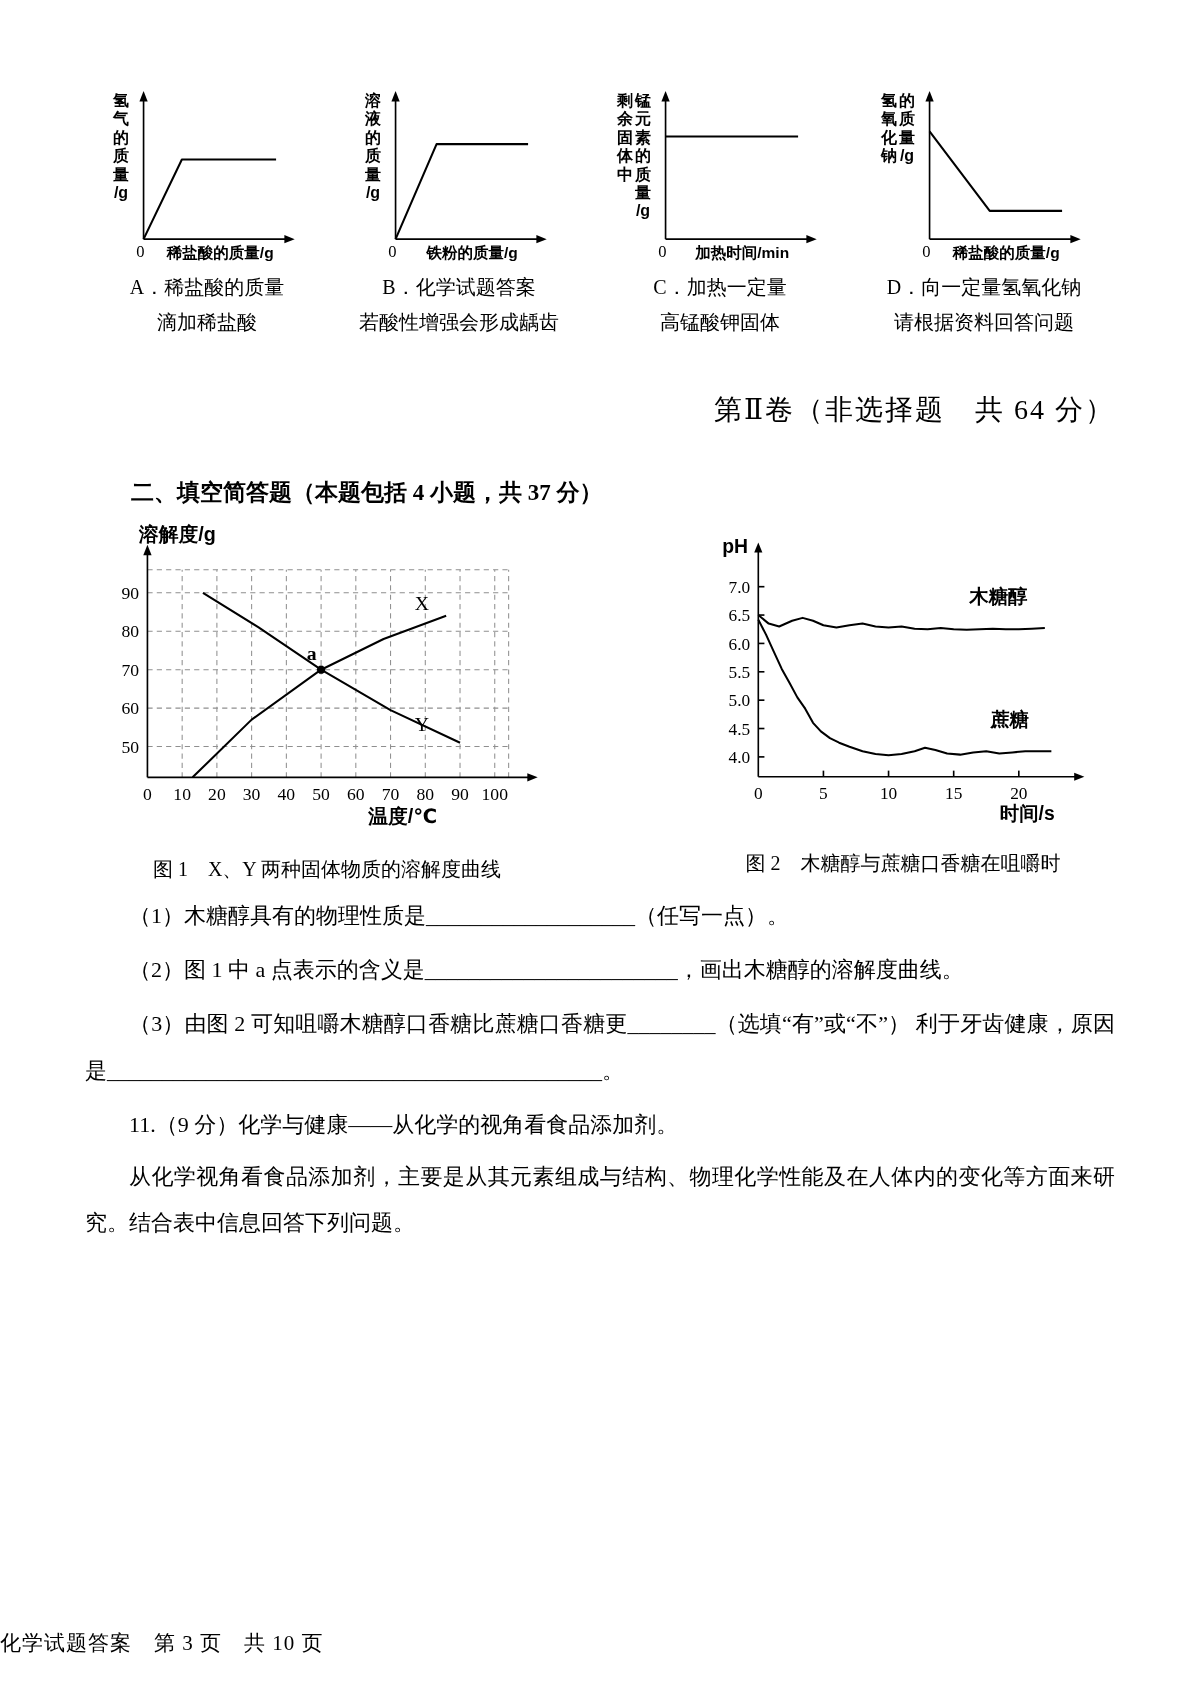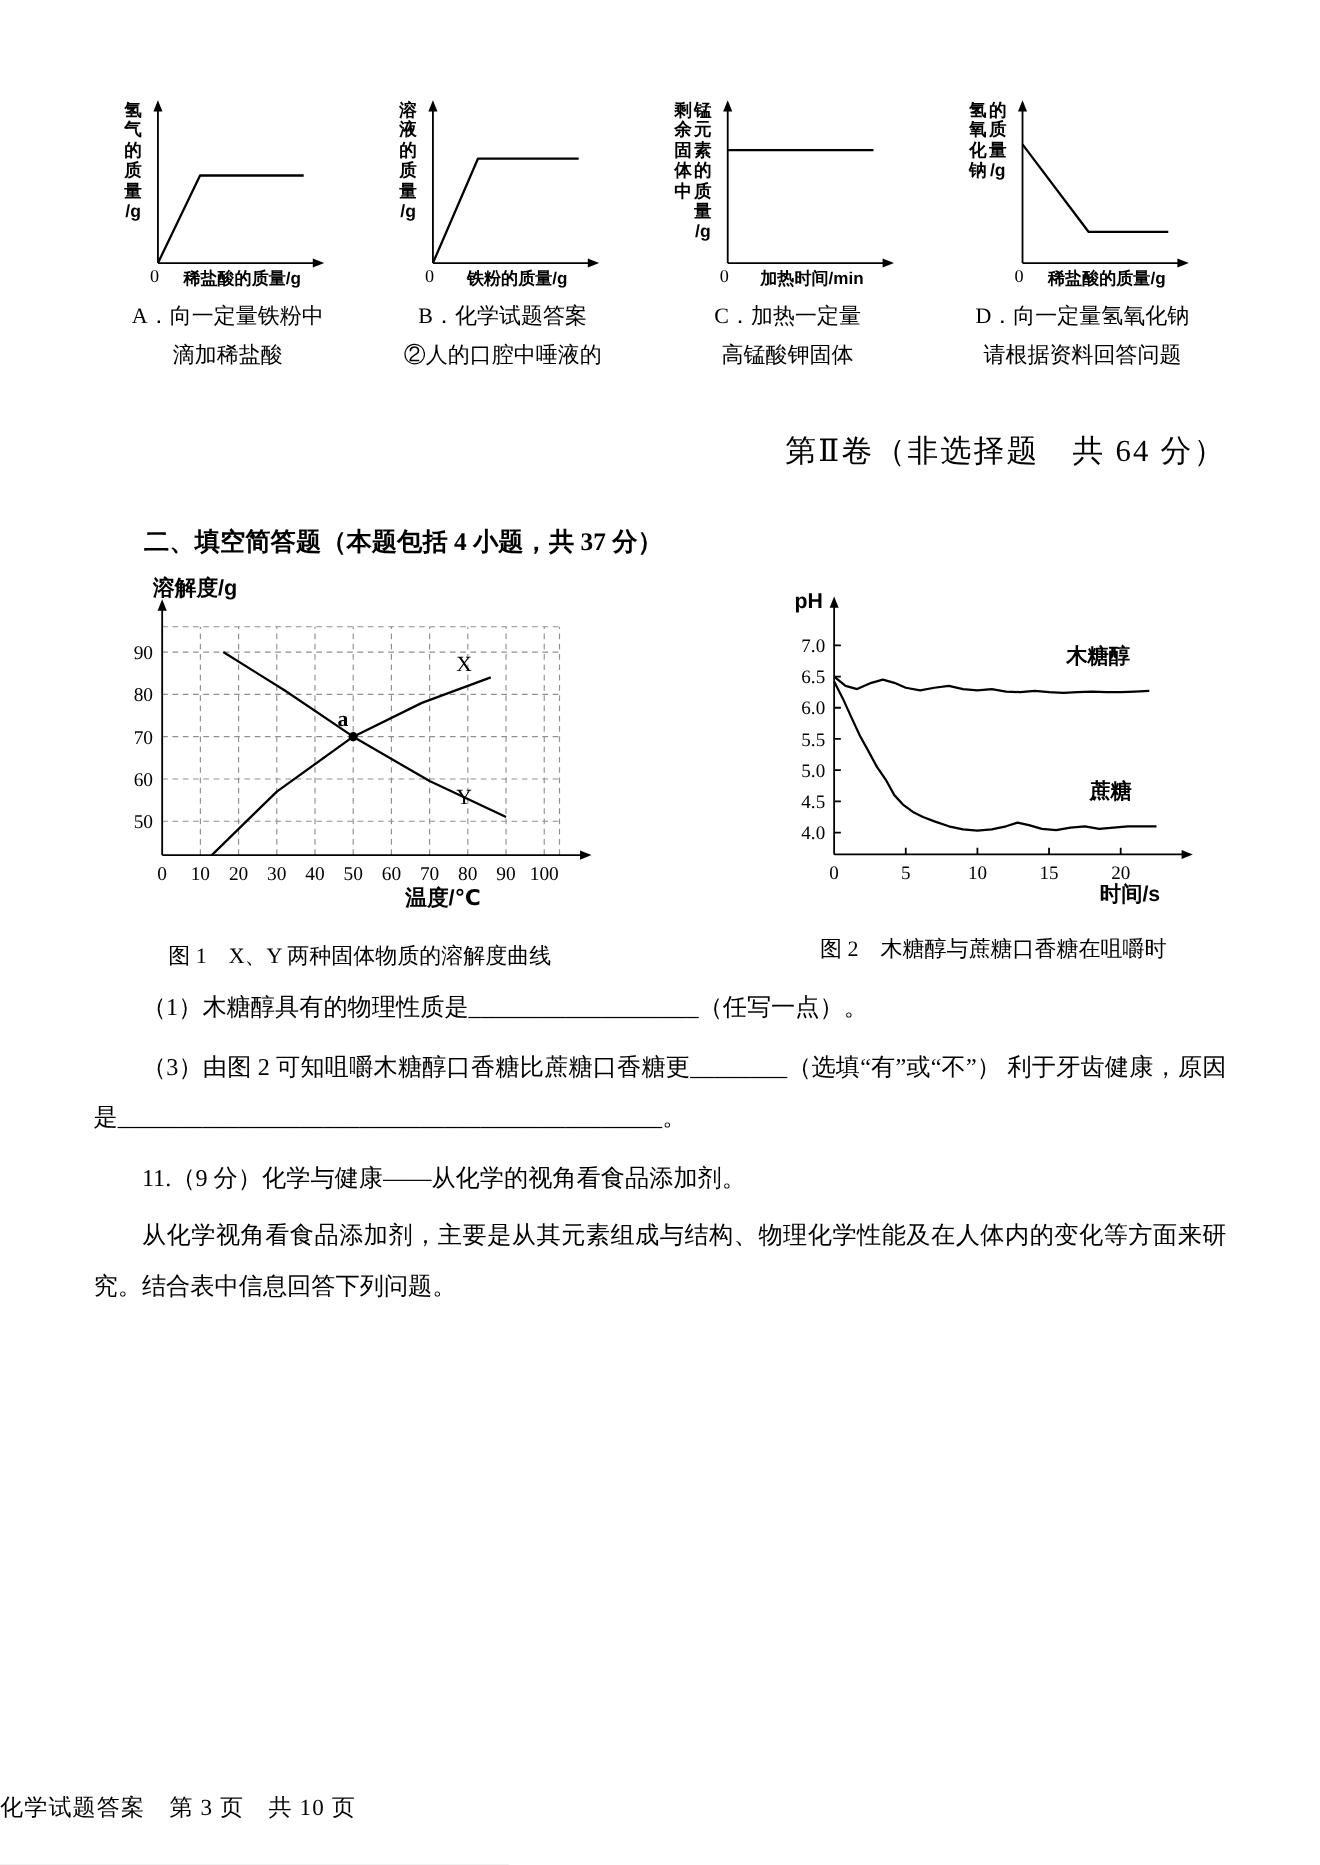--- a/index.html
+++ b/index.html
@@ -70,21 +70,21 @@
         <svg class="mini" viewBox="0 0 166 170">
             <line x1="14" y1="146" x2="14" y2="12" class="axis"></line>
             <polygon points="14,3 10,13 18,13" class="ax-fill"></polygon>
             <line x1="14" y1="146" x2="152" y2="146" class="axis"></line>
             <polygon points="160,146 150,142 150,150" class="ax-fill"></polygon>
             <polyline points="14.0,146.0 51.0,69.1 142.0,69.1" class="curve"></polyline>
             <text x="7" y="163" class="tick-mini">0</text>
             <text x="88" y="164" text-anchor="middle" class="xlab-mini">稀盐酸的质量/g</text>
           </svg>
       </div>
-      <div class="opt-cap"><span>A．</span><span>向一定量铁粉中</span></div>
+      <div class="opt-cap"><span>A．</span><span>稀盐酸的质量</span></div>
       <div class="opt-cap2">滴加稀盐酸</div>
     </div>
 
     <div class="opt">
       <div class="opt-plot">
         <div class="ylab">
           <span class="ycol">溶
 液
 的
 质
@@ -95,21 +95,21 @@
             <line x1="14" y1="146" x2="14" y2="12" class="axis"></line>
             <polygon points="14,3 10,13 18,13" class="ax-fill"></polygon>
             <line x1="14" y1="146" x2="152" y2="146" class="axis"></line>
             <polygon points="160,146 150,142 150,150" class="ax-fill"></polygon>
             <polyline points="14.0,146.0 53.6,54.2 142.0,54.2" class="curve"></polyline>
             <text x="7" y="163" class="tick-mini">0</text>
             <text x="88" y="164" text-anchor="middle" class="xlab-mini">铁粉的质量/g</text>
           </svg>
       </div>
       <div class="opt-cap"><span>B．</span><span>化学试题答案</span></div>
-      <div class="opt-cap2">②人的口腔中唾液的</div>
+      <div class="opt-cap2">若酸性增强会形成龋齿</div>
     </div>
 
     <div class="opt">
       <div class="opt-plot">
         <div class="ylab">
           <span class="ycol">剩
 余
 固
 体
 中</span>
@@ -255,19 +255,20 @@
           <polyline points="58.0,95.8 65.7,110.8 73.3,127.5 81.0,144.2 88.7,158.1 96.3,172.1 104.0,183.2 111.7,197.1 119.4,205.5 128.3,212.1 137.3,216.6 147.5,220.5 160.3,224.9 173.0,227.7 185.8,228.8 198.6,227.7 211.4,224.9 221.6,221.6 231.8,223.8 243.3,227.2 256.1,228.3 268.9,226.1 281.7,224.9 294.5,227.2 307.3,226.1 320.0,224.9 332.8,224.9 345.6,224.9" class="curve"></polyline>
           <text x="285.5304347826087" y="199.8918918918919" class="series-lab">蔗糖</text>
         </svg>
       <figcaption class="figcap">
         <div>图 2　木糖醇与蔗糖口香糖在咀嚼时</div>
       </figcaption>
     </figure>
   </div>
 
   <p class="para q">（1）木糖醇具有的物理性质是___________________（任写一点）。</p>
+  <p class="para q">（2）图 1 中 a 点表示的含义是_______________________，画出木糖醇的溶解度曲线。</p>
   <p class="para q">（3）由图 2 可知咀嚼木糖醇口香糖比蔗糖口香糖更________（选填“有”或“不”） 利于牙齿健康，原因是_____________________________________________。</p>
 
   <p class="para q">11.（9 分）化学与健康——从化学的视角看食品添加剂。</p>
   <p class="para indent">从化学视角看食品添加剂，主要是从其元素组成与结构、物理化学性能及在人体内的变化等方面来研究。结合表中信息回答下列问题。</p>
 
   <footer class="page-footer">化学试题答案　第 3 页　共 10 页</footer>
 </div>
 
 </body></html>

